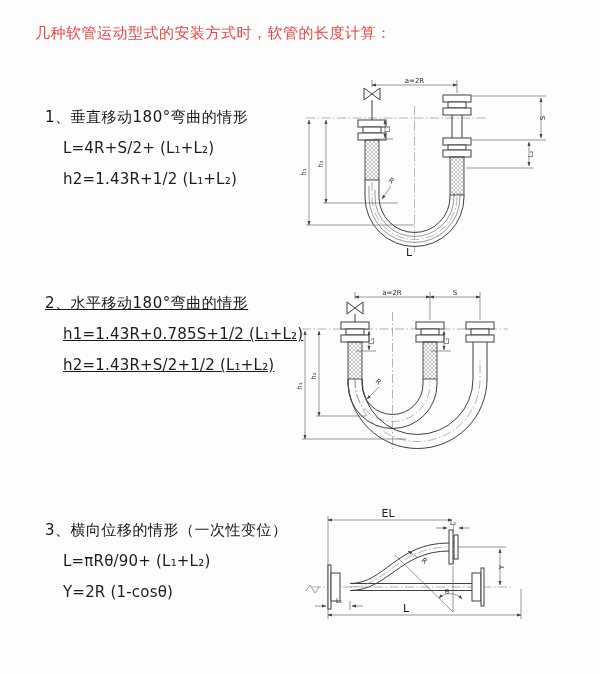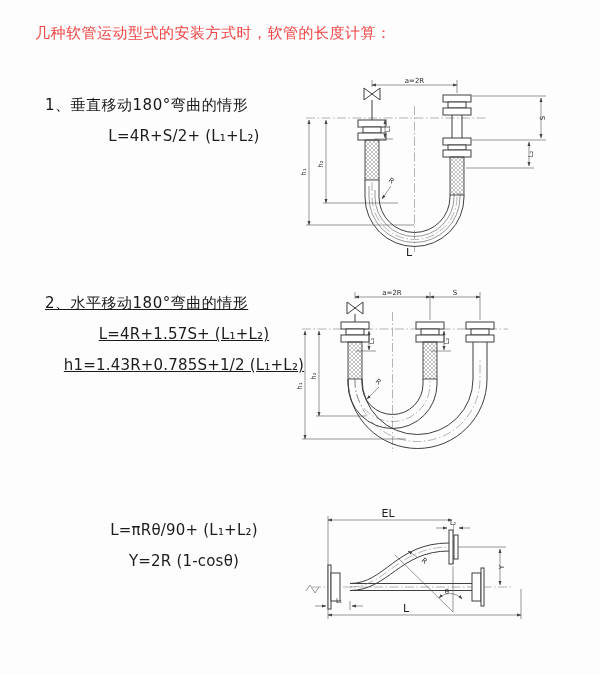--- a/index.html
+++ b/index.html
@@ -5,21 +5,21 @@
   html,body{margin:0;padding:0;}
   body{
     width:600px;height:675px;position:relative;overflow:hidden;
     background:#fdfdfd;
     font-family:"DejaVu Sans","Liberation Sans",sans-serif;
     color:#1b1b1b;
   }
   .title{position:absolute;left:35px;top:24px;font-size:15px;color:#ef4444;letter-spacing:.5px;}
   .sec{position:absolute;left:45px;width:260px;}
   .sec-h{font-size:15px;color:#161616;margin:0 0 12px 0;letter-spacing:.5px;}
-  .formula{font-size:15px;color:#1c1c1c;margin:0 0 13px 18px;letter-spacing:.2px;white-space:nowrap;text-align:center;}
+  .formula{font-size:15px;color:#1c1c1c;margin:0 0 13px 18px;letter-spacing:.2px;white-space:nowrap;}
   .diag{position:absolute;}
   
   .ol{stroke:#3f3f3f;stroke-width:1;fill:none;}
   .thin{stroke:#555;stroke-width:.6;fill:none;}
   .dim{stroke:#555;stroke-width:.6;fill:none;}
   .fit{fill:#ffffff;stroke:#3f3f3f;stroke-width:1;}
   .braidr{fill:url(#braid);stroke:#3f3f3f;stroke-width:.9;}
   .cl{stroke:#787878;stroke-width:.55;fill:none;stroke-dasharray:9 2.5 1.5 2.5;}
   .dt{font-size:7px;fill:#2b2b2b;font-family:"DejaVu Sans",sans-serif;}
   .dt6{font-size:6.5px;fill:#2b2b2b;font-family:"DejaVu Sans",sans-serif;}
@@ -34,23 +34,24 @@
       <path d="M0,1.6 L10,5 L0,8.4 Z" fill="#444"></path>
     </marker>
     <pattern id="braid" width="4" height="4" patternUnits="userSpaceOnUse">
       <path d="M0,4 L4,0 M0,0 L4,4" stroke="#8a8a8a" stroke-width="0.5" fill="none"></path>
     </pattern>
   </defs>
 </svg>
 
 <div class="title">几种软管运动型式的安装方式时，软管的长度计算：</div>
 
-<div class="sec" style="top:96px;">
+<div class="sec" style="top:108px;">
   <div class="sec-h">1、垂直移动180°弯曲的情形</div>
   <div class="formula">L=4R+S/2+ (L₁+L₂)</div>
+  <div class="formula">h2=1.43R+1/2 (L₁+L₂)</div>
 </div>
 
 <svg class="diag" style="left:300px;top:72px;" width="290" height="188" viewBox="0 0 290 188">
 
   <path class="cl" d="M6,46 H188"></path>
   <path class="cl" d="M114.5,34 V180"></path>
 
   <path class="thin" d="M72,8 V15 M157,8 V21"></path>
   <line class="dim" x1="72" y1="13" x2="157" y2="13" marker-start="url(#arr)" marker-end="url(#arr)"></line>
   <text class="dt" x="114.5" y="10.5" text-anchor="middle">a=2R</text>
@@ -104,22 +105,22 @@
 
   <path class="thin" d="M172,24 H246 M172,68 H246 M166,96 H234"></path>
   <line class="dim" x1="241" y1="26" x2="241" y2="66" marker-start="url(#arr)" marker-end="url(#arr)"></line>
   <text class="dt" x="245" y="46" text-anchor="middle" transform="rotate(-90 245 46)">S</text>
   <line class="dim" x1="229" y1="70" x2="229" y2="94" marker-start="url(#arr)" marker-end="url(#arr)"></line>
   <text class="dt" x="233" y="82" text-anchor="middle" transform="rotate(-90 233 82)">L₂</text>
 </svg>
 
 <div class="sec" style="top:294px;text-decoration:underline;">
   <div class="sec-h">2、水平移动180°弯曲的情形</div>
-  <div class="formula">L=4R+1.57S+ (L₁+L₂)</div>
   <div class="formula">h1=1.43R+0.785S+1/2 (L₁+L₂)</div>
+  <div class="formula">h2=1.43R+S/2+1/2 (L₁+L₂)</div>
 </div>
 
 <svg class="diag" style="left:296px;top:284px;" width="295" height="172" viewBox="0 0 295 172">
   <path class="cl" d="M6,45 H212"></path>
   <path class="cl" d="M96.5,28 V168"></path>
 
   <path class="thin" d="M59,8 V15 M134,8 V36 M184,8 V36"></path>
   <line class="dim" x1="59" y1="13" x2="134" y2="13" marker-start="url(#arr)" marker-end="url(#arr)"></line>
   <text class="dt" x="96" y="10.5" text-anchor="middle">a=2R</text>
   <line class="dim" x1="134" y1="13" x2="184" y2="13" marker-start="url(#arr)" marker-end="url(#arr)"></line>
@@ -173,20 +174,21 @@
 
   <line class="dim" x1="73" y1="47" x2="73" y2="66" marker-start="url(#arr)" marker-end="url(#arr)"></line>
   <path class="thin" d="M60,67 H80"></path>
   <text class="dt" x="78" y="57" text-anchor="middle" transform="rotate(-90 78 57)">L₁</text>
   <line class="dim" x1="148" y1="47" x2="148" y2="66" marker-start="url(#arr)" marker-end="url(#arr)"></line>
   <path class="thin" d="M135,67 H155"></path>
   <text class="dt" x="153" y="57" text-anchor="middle" transform="rotate(-90 153 57)">L₂</text>
 </svg>
 
 <div class="sec" style="top:521px;">
+  <div class="sec-h">3、横向位移的情形（一次性变位）</div>
   <div class="formula">L=πRθ/90+ (L₁+L₂)</div>
   <div class="formula">Y=2R (1-cosθ)</div>
 </div>
 
 <svg class="diag" style="left:300px;top:502px;" width="295" height="152" viewBox="0 0 295 152">
   <path class="cl" d="M12,85 H212"></path>
   <path class="cl" d="M153.5,22 V64"></path>
 
   <path class="thin" d="M6,89 l4,-6 l5,8 l4,-6"></path>
 

